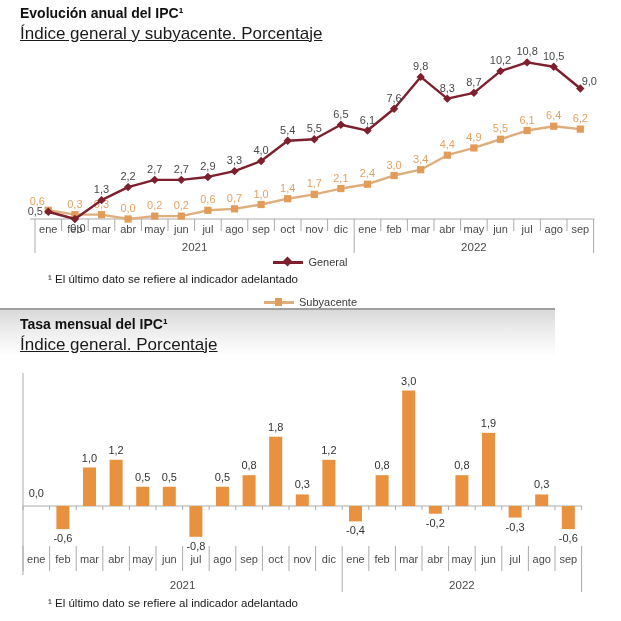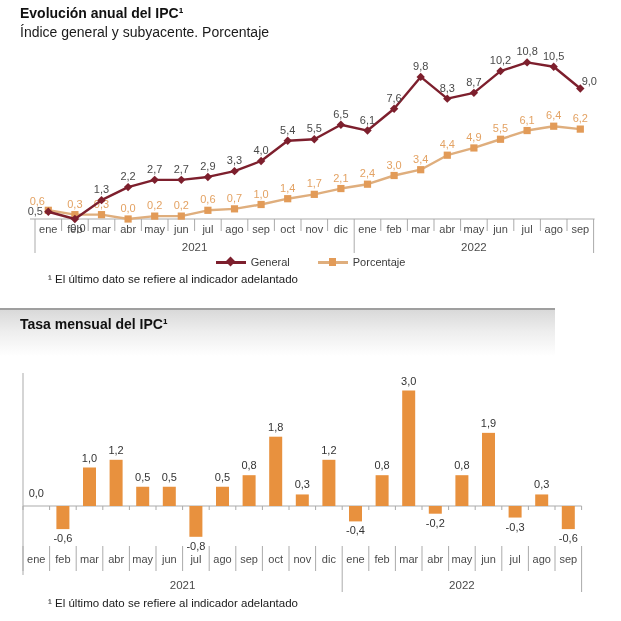--- a/index.html
+++ b/index.html
@@ -2,27 +2,27 @@
 <html><head>
 <meta charset="utf-8">
 <style>
   html,body{margin:0;padding:0;background:#fff;}
   .stage{
     position:relative;width:621px;height:621px;overflow:hidden;background:#ffffff;
     font-family:"Liberation Sans","DejaVu Sans",sans-serif;color:#1a1a1a;
   }
   .hdr{position:absolute;left:20px;top:5px;}
   .title{font-size:14px;font-weight:bold;color:#111;line-height:1.25;}
-  .subtitle{font-size:14px;color:#1a1a1a;line-height:1.3;}
+  .subtitle{font-size:17px;color:#1a1a1a;line-height:1.3;text-decoration:underline;}
   svg.chart{position:absolute;left:0;display:block;font-family:"Liberation Sans","DejaVu Sans",sans-serif;}
   #line-svg{top:40px;}
   #bar-svg{top:360px;}
   .legend{
     position:absolute;top:256px;left:0;width:621px;display:flex;justify-content:center;
-    align-items:center;gap:28px;font-size:11px;color:#3a3a3a;
+    align-items:center;gap:28px;font-size:11px;color:#3a3a3a;flex-direction:column;
   }
   .legend-item{display:flex;align-items:center;gap:5px;}
   .sw{position:relative;width:30px;height:10px;display:inline-block;}
   .sw i{position:absolute;display:block;}
   .sw-line{left:0;top:4px;width:30px;height:2.5px;}
   .sw-diamond{left:11px;top:1px;width:7px;height:7px;transform:rotate(45deg);}
   .sw-square{left:11px;top:1px;width:7.5px;height:7.5px;}
   .footnote{position:absolute;left:48px;font-size:11.5px;color:#1a1a1a;}
   .fn1{top:273px;}
   .fn2{top:597px;}
@@ -189,28 +189,29 @@
           <i class="sw-line" id="sw-line-g" style="background: rgb(125, 31, 45);"></i>
           <i class="sw-diamond" id="sw-diamond-g" style="background: rgb(125, 31, 45);"></i>
         </span>
       <span>General</span>
     </div>
     <div class="legend-item">
       <span class="sw">
           <i class="sw-line" id="sw-line-s" style="background: rgb(223, 174, 125);"></i>
           <i class="sw-square" id="sw-square-s" style="background: rgb(226, 155, 88);"></i>
         </span>
-      <span>Porcentaje</span>
+      <span>Subyacente</span>
     </div>
   </div>
 
   <div class="footnote fn1">¹ El último dato se refiere al indicador adelantado</div>
 
   <div class="band">
     <div class="title">Tasa mensual del IPC¹</div>
+    <div class="subtitle">Índice general. Porcentaje</div>
   </div>
 
   <svg id="bar-svg" class="chart" width="621" height="236" viewBox="0 0 621 236">
       <line x1="23" y1="13" x2="23" y2="215" stroke="#ababab" stroke-width="1"></line>
       <line x1="23" y1="146" x2="581.6" y2="146" stroke="#ababab" stroke-width="1"></line>
       <line x1="23" y1="146" x2="23" y2="150" stroke="#ababab" stroke-width="1"></line>
       <line x1="49.6" y1="146" x2="49.6" y2="150" stroke="#ababab" stroke-width="1"></line>
       <line x1="76.2" y1="146" x2="76.2" y2="150" stroke="#ababab" stroke-width="1"></line>
       <line x1="102.80000000000001" y1="146" x2="102.80000000000001" y2="150" stroke="#ababab" stroke-width="1"></line>
       <line x1="129.4" y1="146" x2="129.4" y2="150" stroke="#ababab" stroke-width="1"></line>

